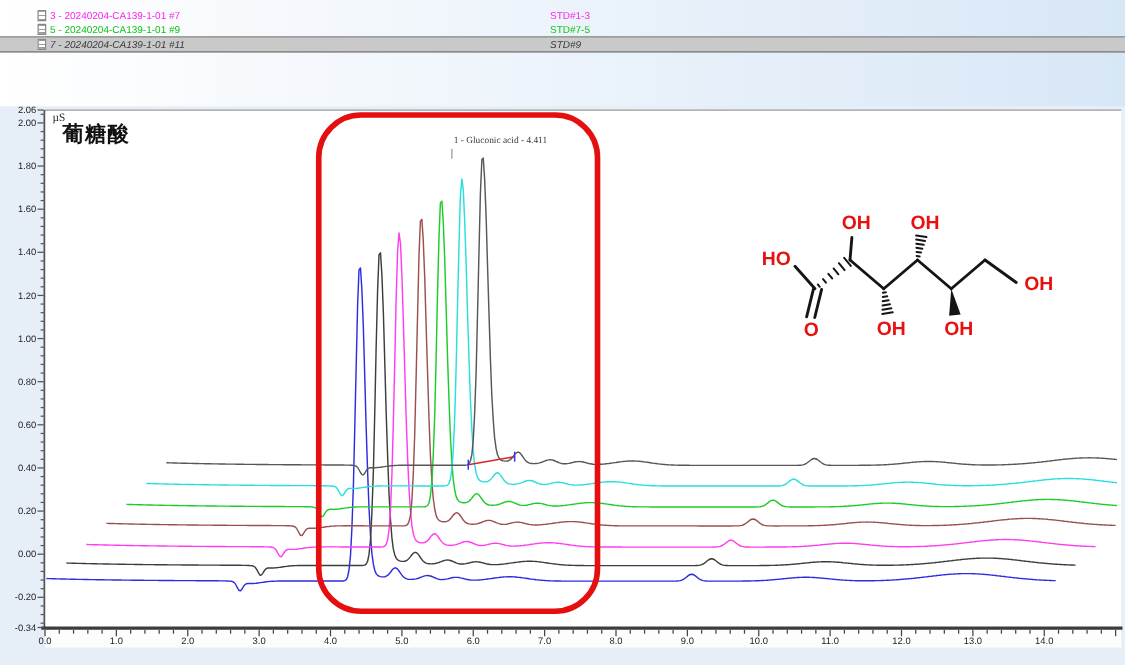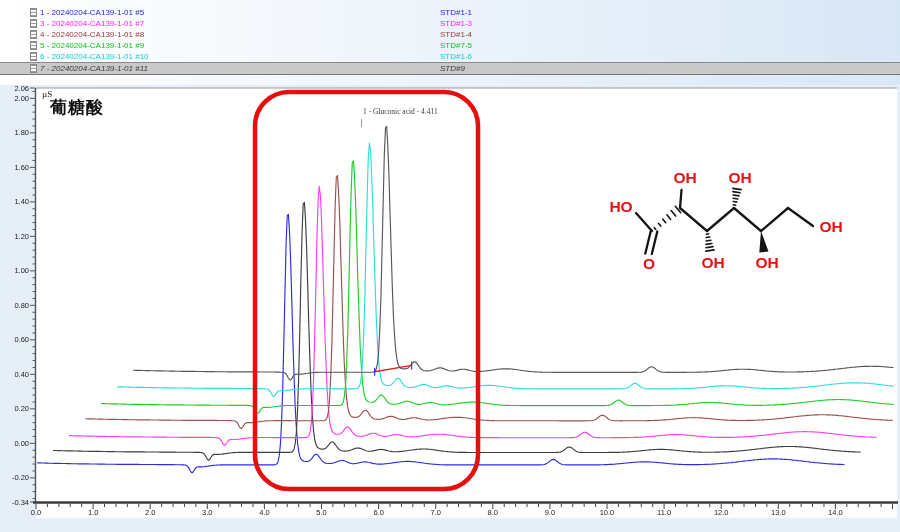--- a/index.html
+++ b/index.html
@@ -267,42 +267,27 @@
           <text x="767" y="268">OH</text>
           <text x="831" y="232">OH</text>
         </g>
       </g>
     </svg>
   </div>
 
   <div id="legend-panel">
       <div class="lrow">
         <span class="doc-icon"></span>
-        <span class="lname" style="color: rgb(26, 26, 232);">1 - 20240204-CA139-1-01 #5</span>
-        <span class="lstd" style="color: rgb(26, 26, 232);">STD#1-1</span>
-      </div>
-      <div class="lrow">
-        <span class="doc-icon"></span>
         <span class="lname" style="color: rgb(255, 34, 238);">3 - 20240204-CA139-1-01 #7</span>
         <span class="lstd" style="color: rgb(255, 34, 238);">STD#1-3</span>
       </div>
       <div class="lrow">
         <span class="doc-icon"></span>
-        <span class="lname" style="color: rgb(156, 54, 54);">4 - 20240204-CA139-1-01 #8</span>
-        <span class="lstd" style="color: rgb(156, 54, 54);">STD#1-4</span>
-      </div>
-      <div class="lrow">
-        <span class="doc-icon"></span>
         <span class="lname" style="color: rgb(12, 196, 20);">5 - 20240204-CA139-1-01 #9</span>
         <span class="lstd" style="color: rgb(12, 196, 20);">STD#7-5</span>
-      </div>
-      <div class="lrow">
-        <span class="doc-icon"></span>
-        <span class="lname" style="color: rgb(16, 207, 207);">6 - 20240204-CA139-1-01 #10</span>
-        <span class="lstd" style="color: rgb(16, 207, 207);">STD#1-6</span>
       </div>
       <div class="lrow selected">
         <span class="doc-icon"></span>
         <span class="lname" style="color: rgb(58, 58, 58);">7 - 20240204-CA139-1-01 #11</span>
         <span class="lstd" style="color: rgb(58, 58, 58);">STD#9</span>
       </div>
     </div>
 
   <div class="overlay" id="us-label">µS</div>
   <div class="overlay" id="cn-title">葡糖酸</div>

